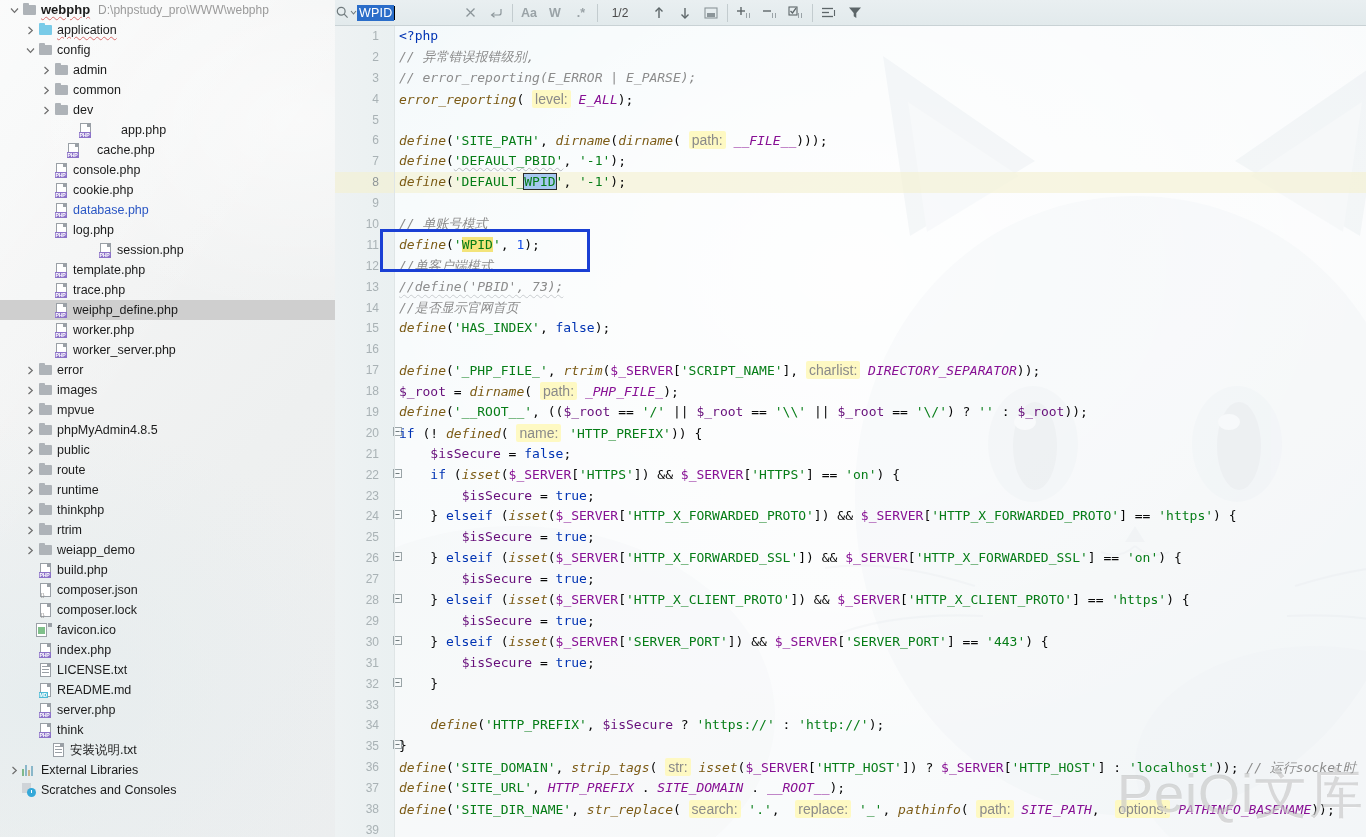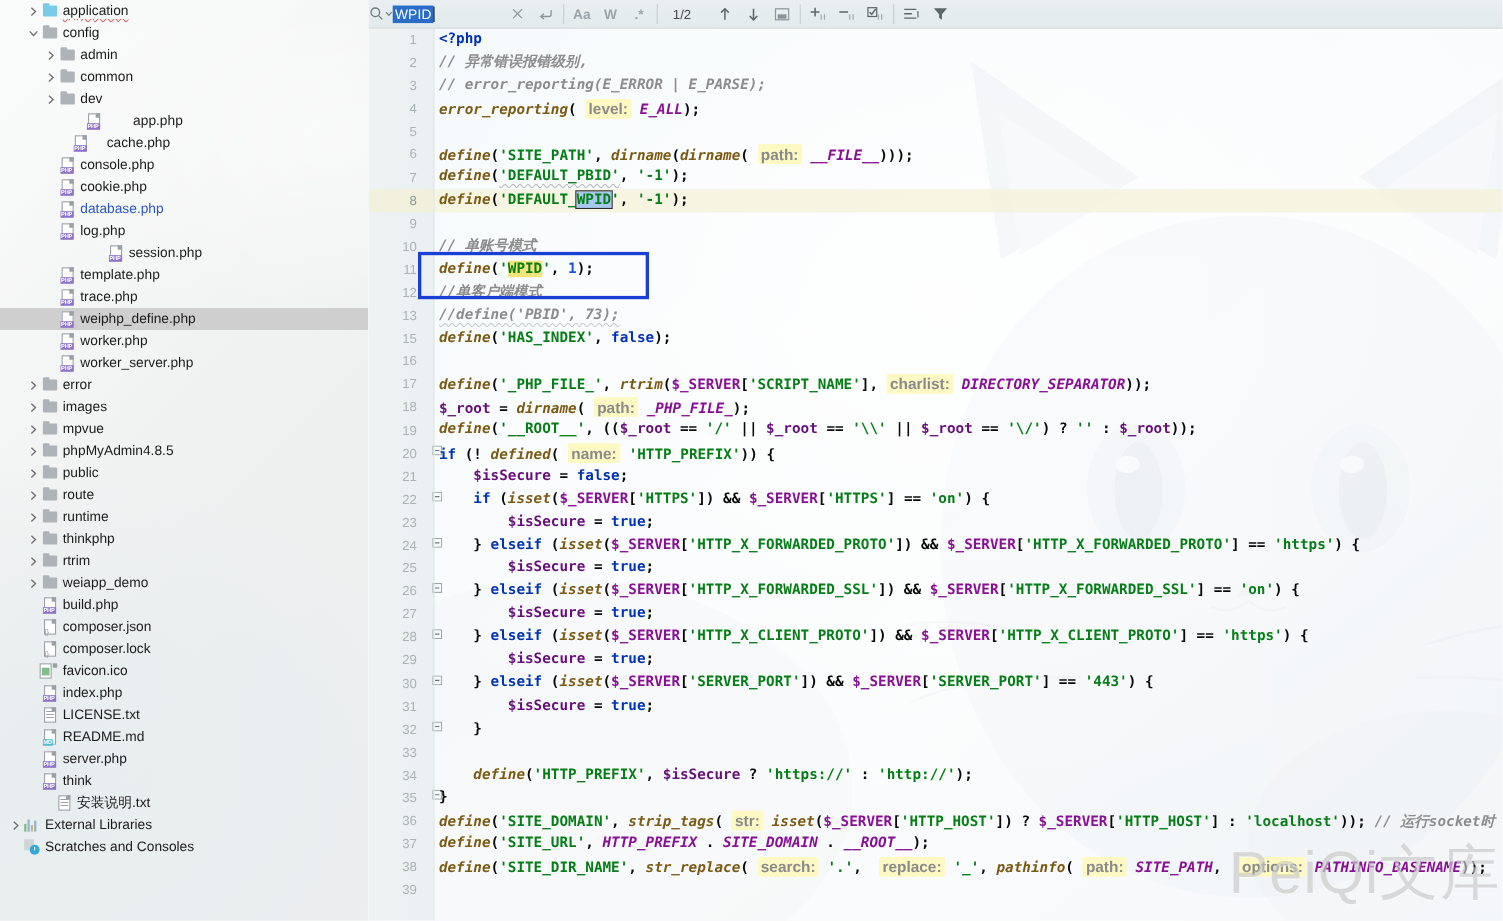--- a/index.html
+++ b/index.html
@@ -130,21 +130,21 @@
   .cl{
     position:relative;height:20.9px;line-height:20.9px;white-space:pre;
     font-family:"DejaVu Sans Mono", monospace;
     font-size:13px;
   }
   .cl .ln{
     position:absolute;left:0;top:0;width:44px;text-align:right;
     color:#a9b2b5;font-size:12px;font-family:"Liberation Sans",sans-serif;
   }
   .cl .fold{position:absolute;left:56px;top:0;width:12px;text-align:center;color:#9aa4a7;font-size:9px;}
-  .cl .src{position:absolute;left:64px;top:0;font-weight:bold;}
+  .cl .src{position:absolute;left:64px;top:0;}
   .cl.hl{background:rgba(243,240,208,.62);}
   .cl.hl .ln{color:#8e9598;}
 
   
   .k{color:#0033b3;}
   .fn{color:#7b5a14;font-style:italic;}
   .str{color:#067d17;}
   .num{color:#1750eb;}
   .cmt{color:#8c8c8c;font-style:italic;}
   .var{color:#871094;}
@@ -187,20 +187,32 @@
   #markers{position:absolute;right:0;top:26px;width:12px;height:811px;z-index:6;}
 </style>
 </head>
 <body>
 
 <div id="app">
 
   <div id="tree">
     <div class="treebg"></div>
     <div id="treerows">
+        <div class="row" style="padding-left: 8px;">
+          <span class="arrow">
+            <svg width="9" height="7" viewBox="0 0 9 7">
+              <path d="M1 1.5 L4.5 5.3 L8 1.5" fill="none" stroke="#6e6e6e" stroke-width="1.2"></path>
+            </svg>
+          </span>
+          <span class="ico">
+            <span class="folder"></span>
+          </span>
+          <span class="lbl bold spell">webphp</span>
+          <span class="path">D:\phpstudy_pro\WWW\webphp</span>
+        </div>
         <div class="row" style="padding-left: 24px;">
           <span class="arrow">
             <svg width="7" height="9" viewBox="0 0 7 9">
               <path d="M1.5 1 L5.3 4.5 L1.5 8" fill="none" stroke="#6e6e6e" stroke-width="1.2"></path>
             </svg>
           </span>
           <span class="ico">
             <span class="folder blue"></span>
           </span>
           <span class="lbl spell">application</span>
@@ -782,20 +794,21 @@
           <div class="cl"><span class="ln">4</span><span class="src"><span class="fn">error_reporting</span><span class="pln">( </span><span class="hint">level:</span><span class="pln"> </span><span class="cst">E_ALL</span><span class="pln">);</span></span></div>
           <div class="cl"><span class="ln">5</span><span class="src"></span></div>
           <div class="cl"><span class="ln">6</span><span class="src"><span class="fn">define</span><span class="pln">(</span><span class="str">'SITE_PATH'</span><span class="pln">, </span><span class="fn">dirname</span><span class="pln">(</span><span class="fn">dirname</span><span class="pln">( </span><span class="hint">path:</span><span class="pln"> </span><span class="cst">__FILE__</span><span class="pln">)));</span></span></div>
           <div class="cl"><span class="ln">7</span><span class="src"><span class="fn">define</span><span class="pln">(</span><span class="str squig">'DEFAULT_PBID'</span><span class="pln">, </span><span class="str">'-1'</span><span class="pln">);</span></span></div>
           <div class="cl hl"><span class="ln">8</span><span class="src"><span class="fn">define</span><span class="pln">(</span><span class="str">'DEFAULT_</span><span class="str curfind">WPID</span><span class="str">'</span><span class="pln">, </span><span class="str">'-1'</span><span class="pln">);</span></span></div>
           <div class="cl"><span class="ln">9</span><span class="src"></span></div>
           <div class="cl"><span class="ln">10</span><span class="src"><span class="cmt">// 单账号模式</span></span></div>
           <div class="cl"><span class="ln">11</span><span class="src"><span class="fn">define</span><span class="pln">(</span><span class="str">'</span><span class="str hlfind">WPID</span><span class="str">'</span><span class="pln">, </span><span class="num">1</span><span class="pln">);</span></span></div>
           <div class="cl"><span class="ln">12</span><span class="src"><span class="cmt">//单客户端模式</span></span></div>
           <div class="cl"><span class="ln">13</span><span class="src"><span class="cmt squig-g">//define('PBID', 73);</span></span></div>
+          <div class="cl"><span class="ln">14</span><span class="src"><span class="cmt">//是否显示官网首页</span></span></div>
           <div class="cl"><span class="ln">15</span><span class="src"><span class="fn">define</span><span class="pln">(</span><span class="str">'HAS_INDEX'</span><span class="pln">, </span><span class="k">false</span><span class="pln">);</span></span></div>
           <div class="cl"><span class="ln">16</span><span class="src"></span></div>
           <div class="cl"><span class="ln">17</span><span class="src"><span class="fn">define</span><span class="pln">(</span><span class="str">'_PHP_FILE_'</span><span class="pln">, </span><span class="fn">rtrim</span><span class="pln">(</span><span class="var">$_SERVER</span><span class="pln">[</span><span class="str">'SCRIPT_NAME'</span><span class="pln">], </span><span class="hint">charlist:</span><span class="pln"> </span><span class="cst">DIRECTORY_SEPARATOR</span><span class="pln">));</span></span></div>
           <div class="cl"><span class="ln">18</span><span class="src"><span class="vr">$_root</span><span class="pln"> = </span><span class="fn">dirname</span><span class="pln">( </span><span class="hint">path:</span><span class="pln"> </span><span class="cst">_PHP_FILE_</span><span class="pln">);</span></span></div>
           <div class="cl"><span class="ln">19</span><span class="src"><span class="fn">define</span><span class="pln">(</span><span class="str">'__ROOT__'</span><span class="pln">, ((</span><span class="vr">$_root</span><span class="pln"> == </span><span class="str">'/'</span><span class="pln"> || </span><span class="vr">$_root</span><span class="pln"> == </span><span class="str">'\\'</span><span class="pln"> || </span><span class="vr">$_root</span><span class="pln"> == </span><span class="str">'\/'</span><span class="pln">) ? </span><span class="str">''</span><span class="pln"> : </span><span class="vr">$_root</span><span class="pln">));</span></span></div>
           <div class="cl"><span class="ln">20</span><span class="fold"><svg width="9" height="9" viewBox="0 0 9 9">
                 <rect x="0.5" y="0.5" width="8" height="8" fill="none" stroke="#9aa4a7" stroke-width="1"></rect>
                 <line x1="2.5" y1="4.5" x2="6.5" y2="4.5" stroke="#6f7a7d" stroke-width="1"></line>
               </svg></span><span class="src"><span class="k">if</span><span class="pln"> (! </span><span class="fn">defined</span><span class="pln">( </span><span class="hint">name:</span><span class="pln"> </span><span class="str">'HTTP_PREFIX'</span><span class="pln">)) {</span></span></div>
           <div class="cl"><span class="ln">21</span><span class="src"><span class="pln">    </span><span class="vr">$isSecure</span><span class="pln"> = </span><span class="k">false</span><span class="pln">;</span></span></div>

